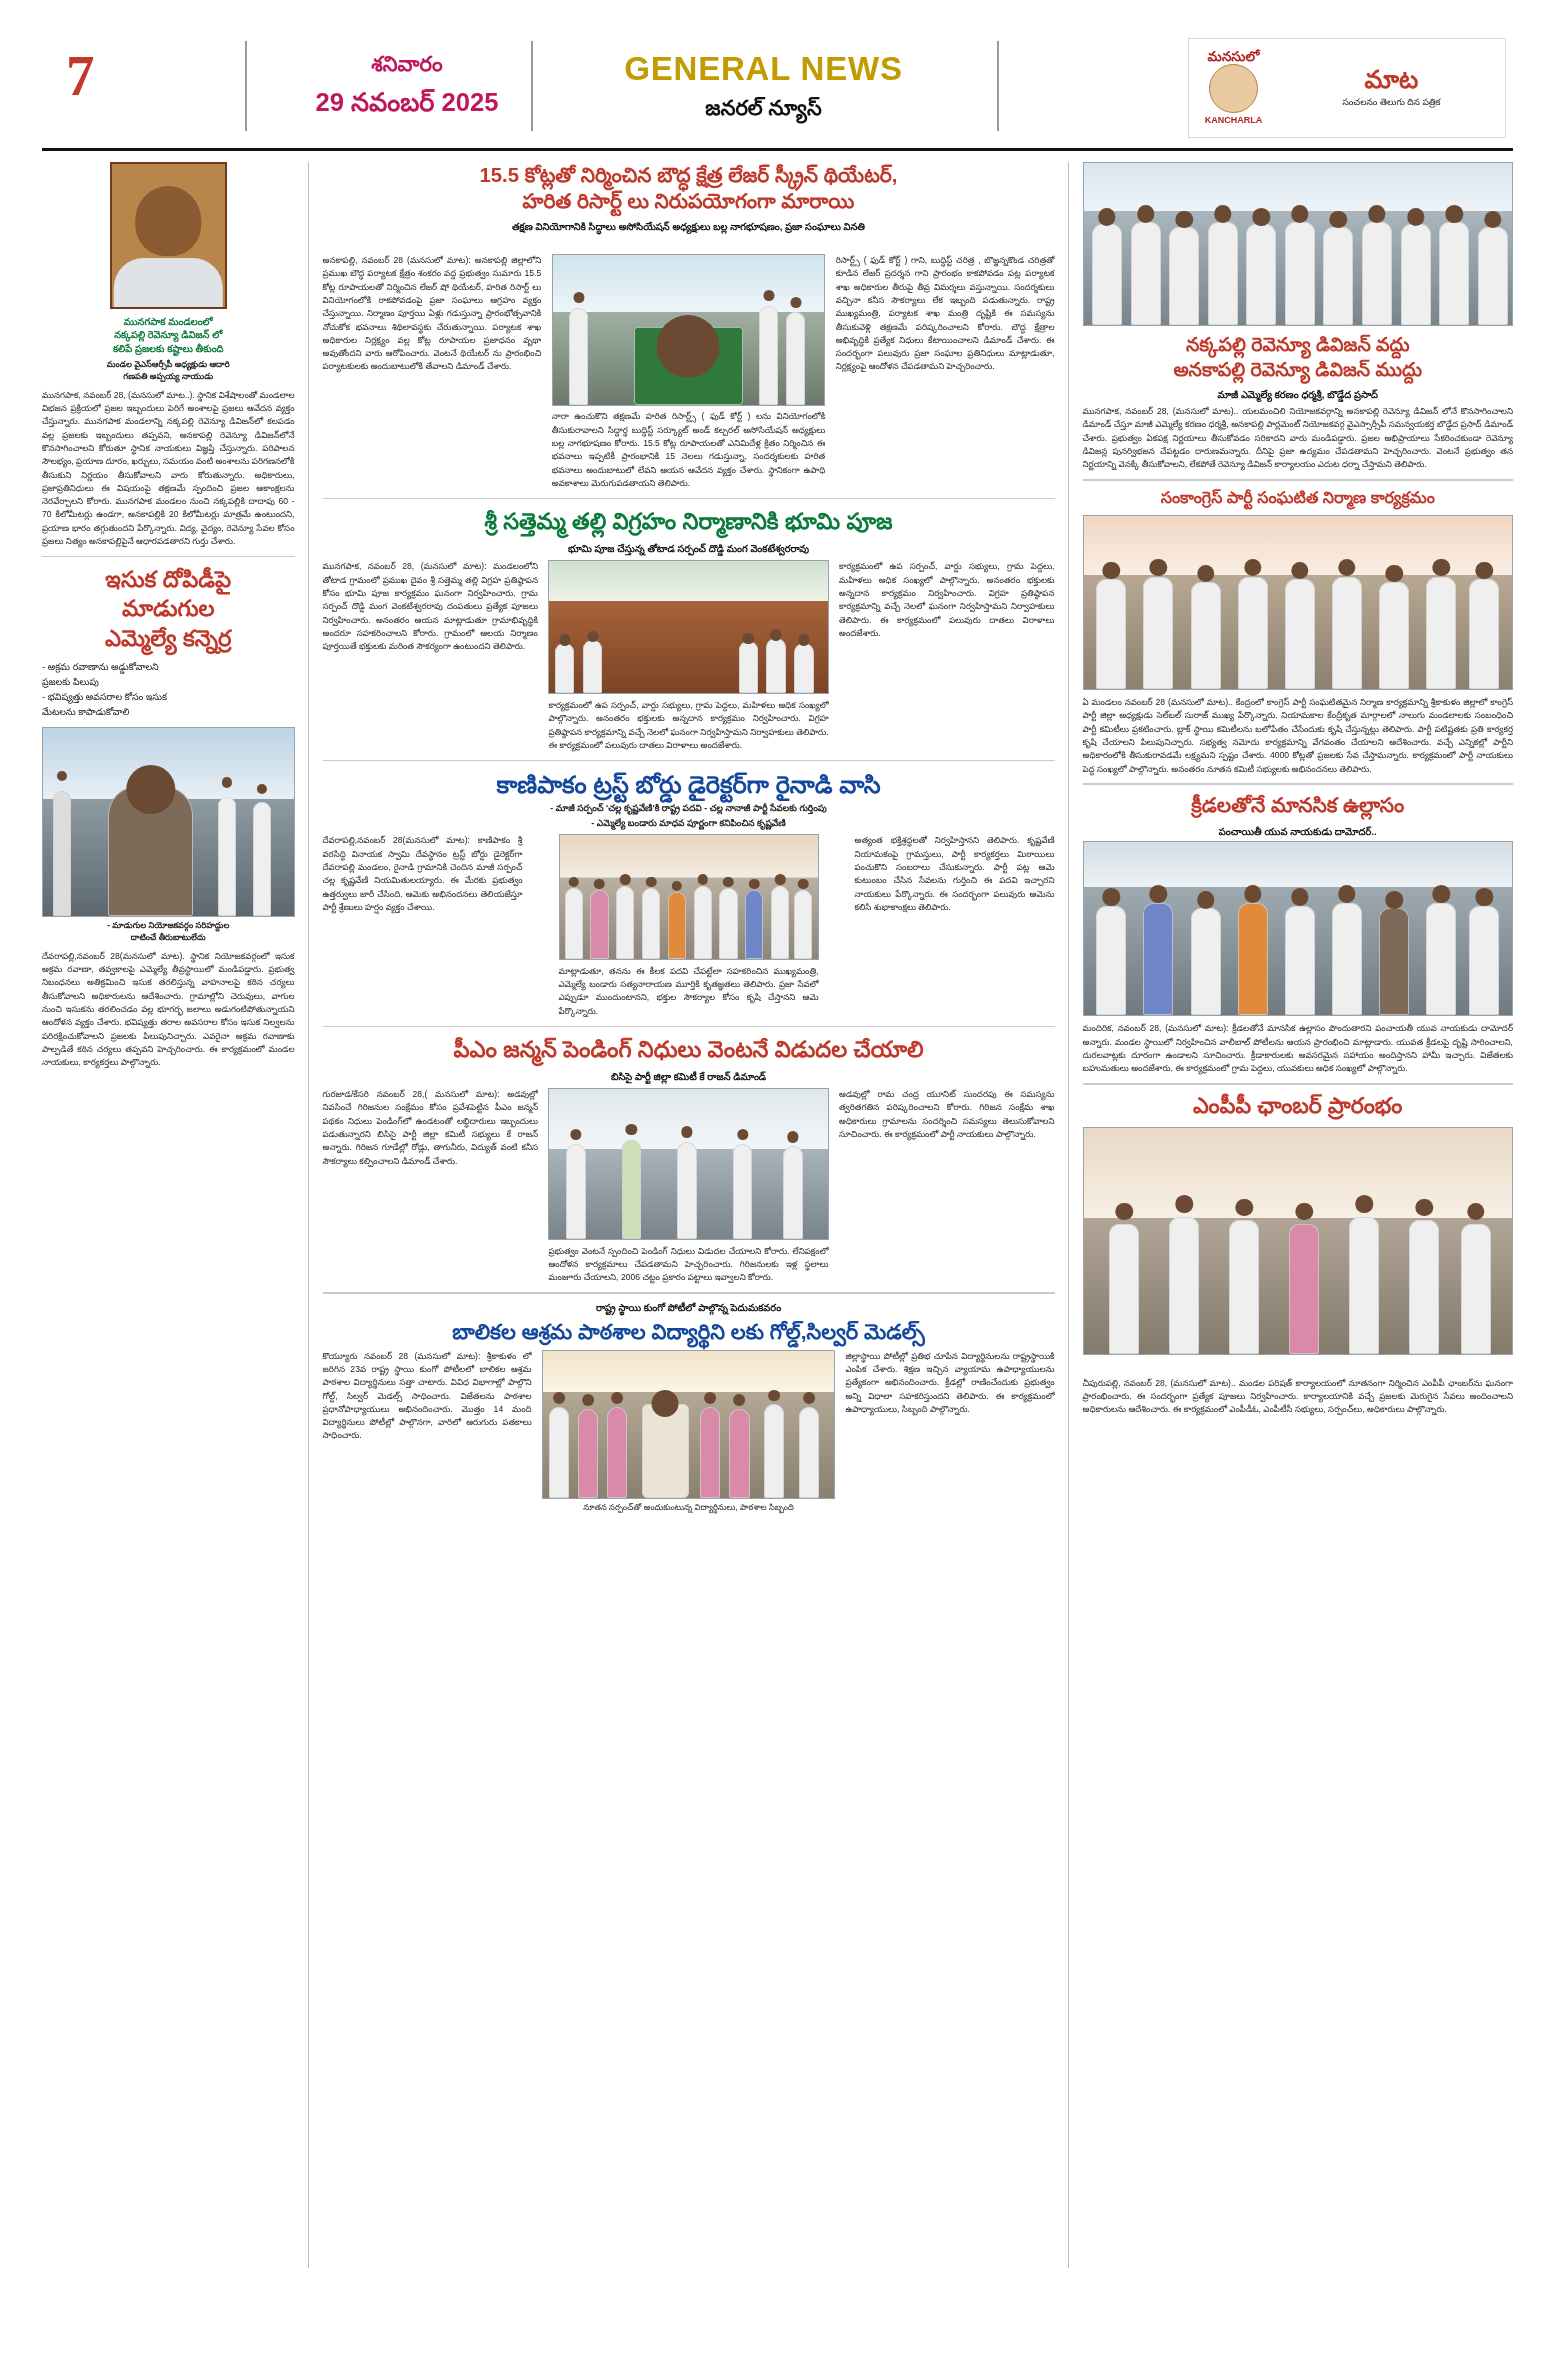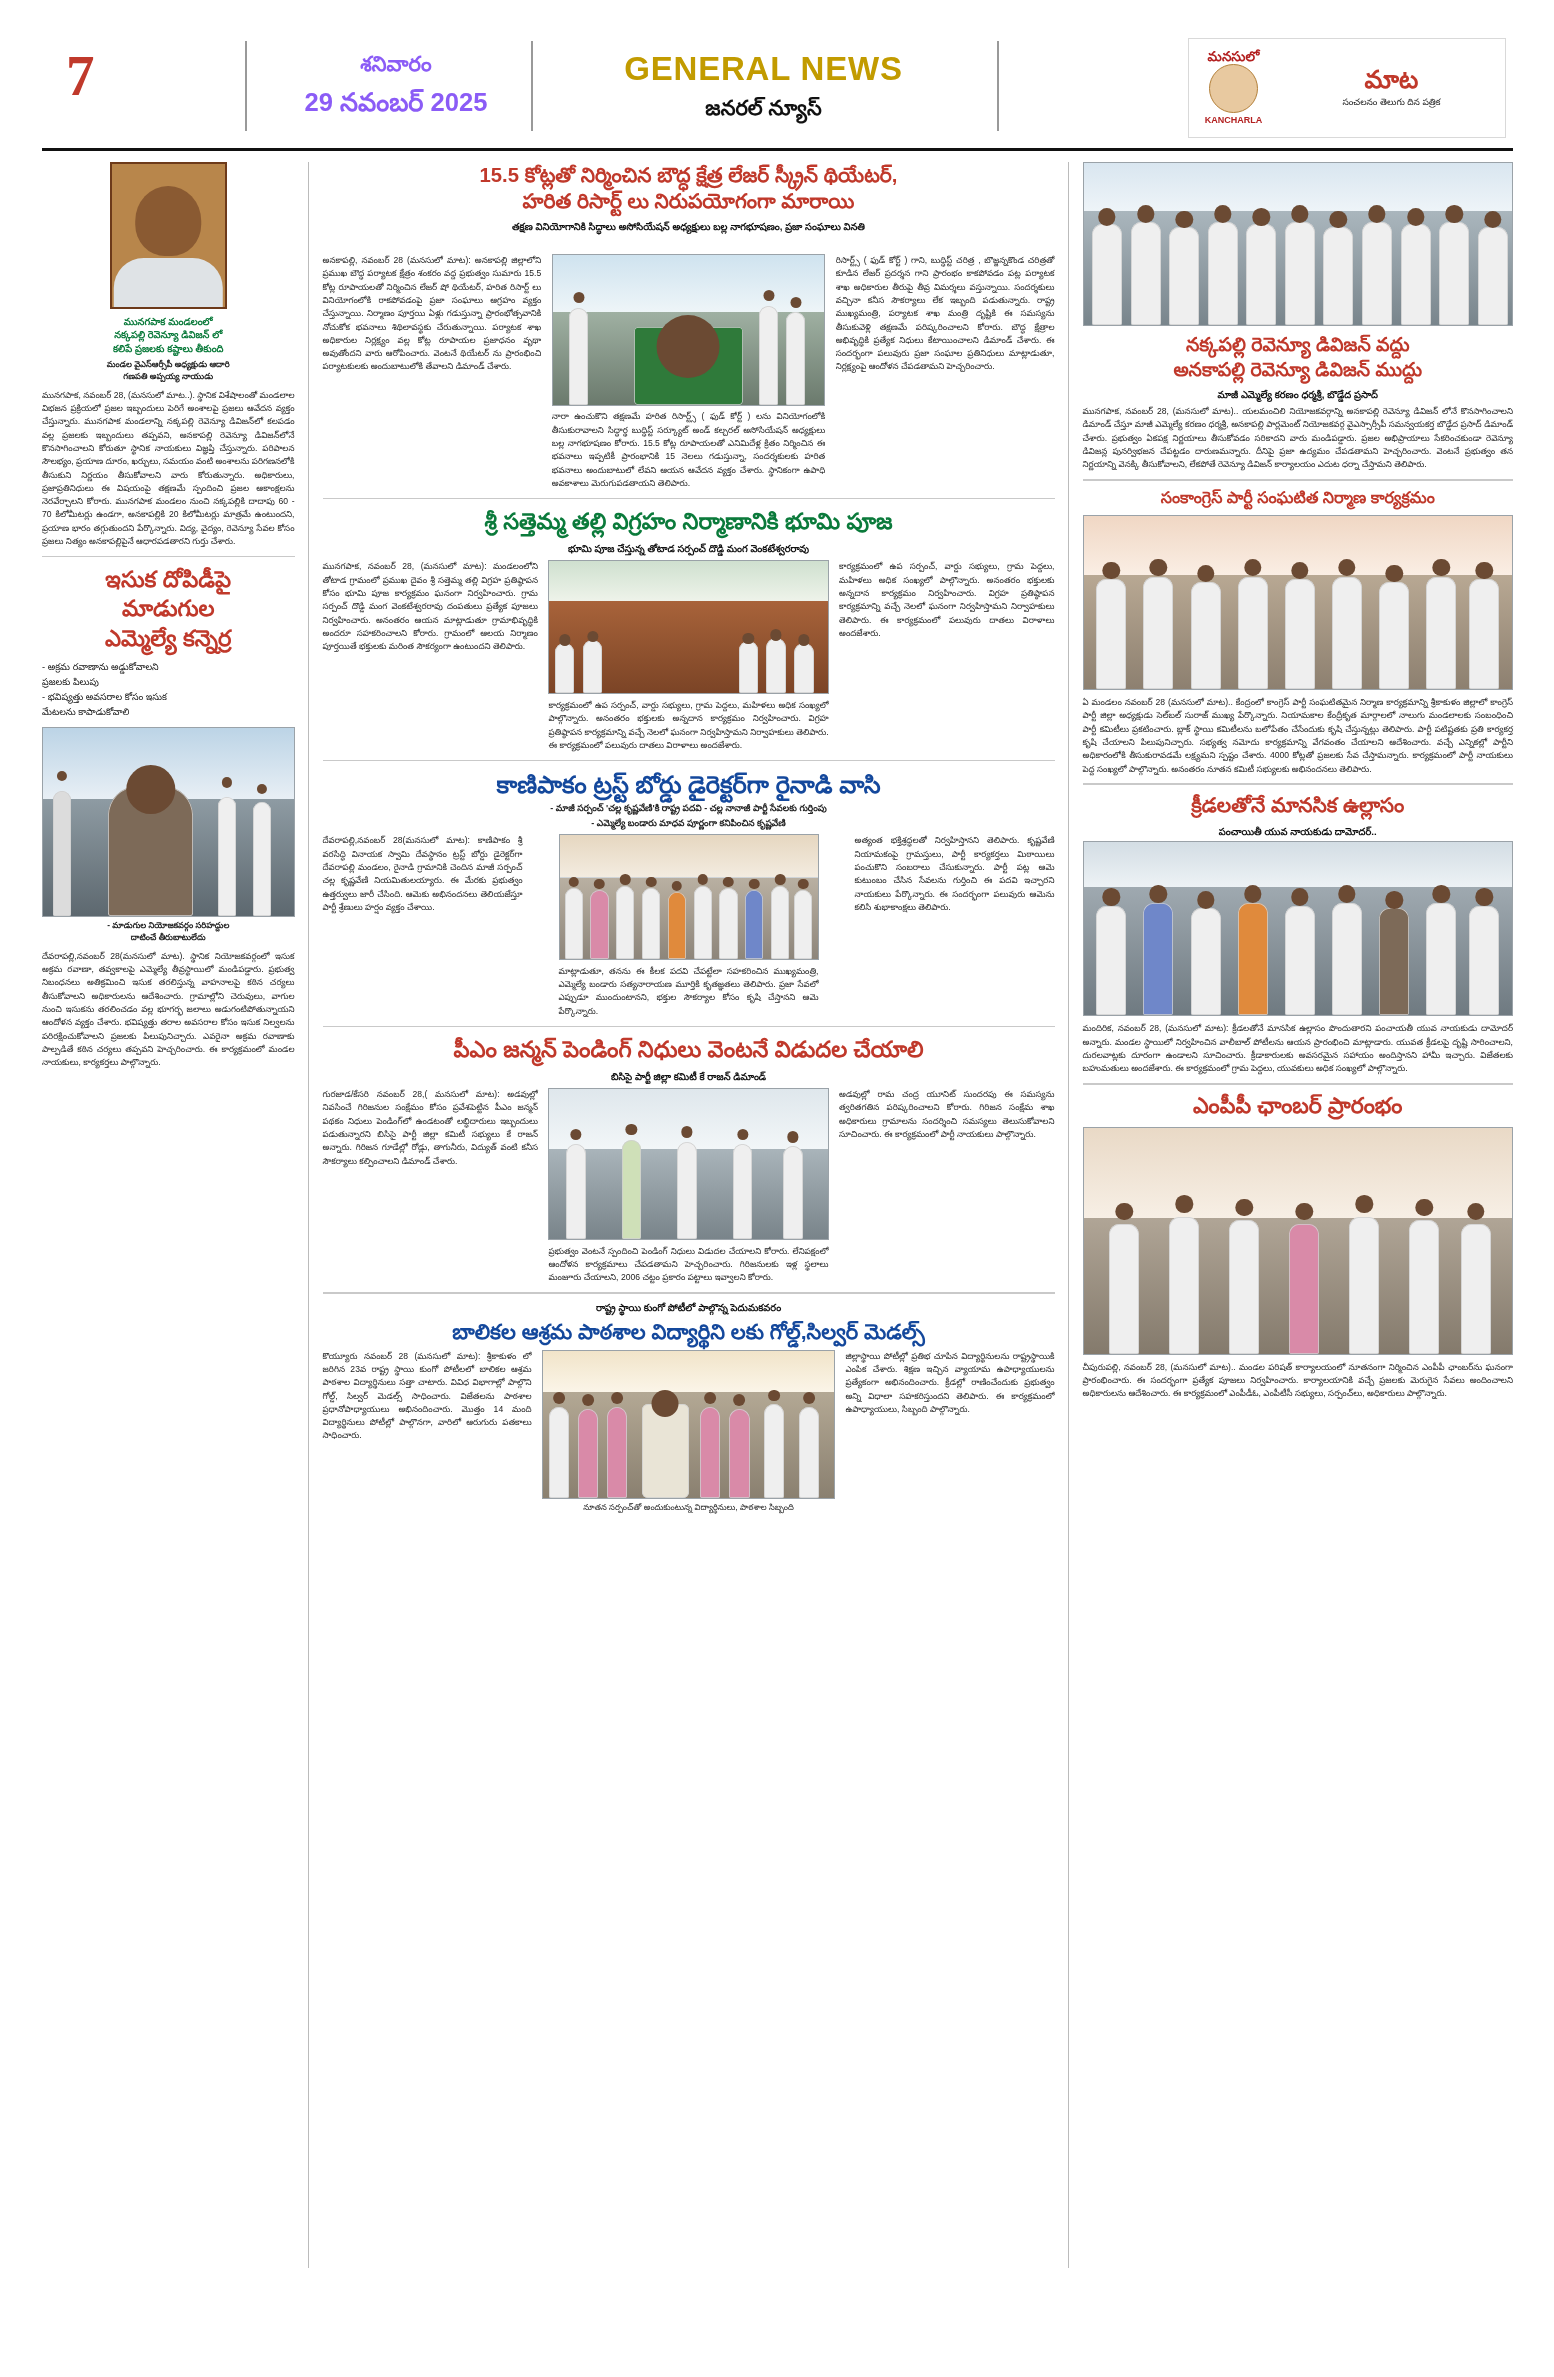--- a/index.html
+++ b/index.html
@@ -2,21 +2,21 @@
 <html style="font-size:12px"><head>
 <meta charset="utf-8">
 <style>
   html,body{margin:0;padding:0;background:#ffffff;}
   body{width:1555px;height:2377px;font-family:"Liberation Sans",sans-serif;color:#111;}
   .page{position:relative;width:1555px;height:2377px;background:#fff;box-sizing:border-box;padding:0;}
 
   
   .masthead{position:relative;height:113px;margin:35px 42px 0 42px;border-bottom:3px solid #111;}
   .page-num{position:absolute;left:24px;top:7.5px;font-size:57px;font-weight:bold;color:#c0392b;font-family:"Liberation Serif",serif;}
-  .date-block{position:absolute;left:241px;top:16.5px;text-align:center;width:226px;color:#8b5cf6;}
+  .date-block{position:absolute;left:252px;top:16.5px;text-align:center;width:226px;color:#be185d;}
   .date-block .day{font-size:21px;font-weight:bold;}
   .date-block .date{font-size:25.6px;font-weight:bold;margin-top:7.5px;}
   .sec-title{position:absolute;left:526px;top:15px;width:391px;text-align:center;}
   .sec-title .en{font-size:33px;font-weight:bold;color:#c29b00;letter-spacing:0.8px;}
   .sec-title .te{font-size:21px;font-weight:bold;color:#111;margin-top:7.5px;}
   .vline{position:absolute;top:6px;width:2.3px;height:90px;background:#999;}
   .logo{position:absolute;right:7.5px;top:3px;width:316px;height:98px;border:1.5px solid #d9d9d9;background:#fff;display:flex;align-items:center;justify-content:space-between;overflow:hidden;}
   .logo .kan{width:90px;text-align:center;font-size:9.8px;color:#b32020;font-weight:bold;line-height:1.1;}
   .logo .face{width:47px;height:47px;border-radius:50%;background:#e8c9a0;border:1.5px solid #b3803a;margin:0 auto 3px auto;}
   .logo .word{flex:1;text-align:center;}
@@ -341,21 +341,21 @@
         <div class="ppl">
           <i style="left:6%;height:80%"></i>
           <i style="left:20%;height:84%"></i>
           <i style="left:34%;height:82%"></i>
           <i class="pink" style="left:48%;height:80%"></i>
           <i style="left:62%;height:84%"></i>
           <i style="left:76%;height:82%"></i>
           <i style="left:88%;height:80%"></i>
         </div>
       </div>
-      <div class="body-te" style="margin-top:6px;">చీపురుపల్లి, నవంబర్ 28, (మనసులో మాట).. మండల పరిషత్ కార్యాలయంలో నూతనంగా నిర్మించిన ఎంపీపీ ఛాంబర్‌ను ఘనంగా ప్రారంభించారు. ఈ సందర్భంగా ప్రత్యేక పూజలు నిర్వహించారు. కార్యాలయానికి వచ్చే ప్రజలకు మెరుగైన సేవలు అందించాలని అధికారులను ఆదేశించారు. ఈ కార్యక్రమంలో ఎంపీడీఓ, ఎంపీటీసీ సభ్యులు, సర్పంచ్‌లు, అధికారులు పాల్గొన్నారు.</div>
+      <div class="body-te" style="margin-top:22px;">చీపురుపల్లి, నవంబర్ 28, (మనసులో మాట).. మండల పరిషత్ కార్యాలయంలో నూతనంగా నిర్మించిన ఎంపీపీ ఛాంబర్‌ను ఘనంగా ప్రారంభించారు. ఈ సందర్భంగా ప్రత్యేక పూజలు నిర్వహించారు. కార్యాలయానికి వచ్చే ప్రజలకు మెరుగైన సేవలు అందించాలని అధికారులను ఆదేశించారు. ఈ కార్యక్రమంలో ఎంపీడీఓ, ఎంపీటీసీ సభ్యులు, సర్పంచ్‌లు, అధికారులు పాల్గొన్నారు.</div>
     </div>
   </div>
 
   <div class="footer">
 
     <div class="spacer"></div>
 
     <div class="spacer"></div>
 
     <div class="spacer"></div>

